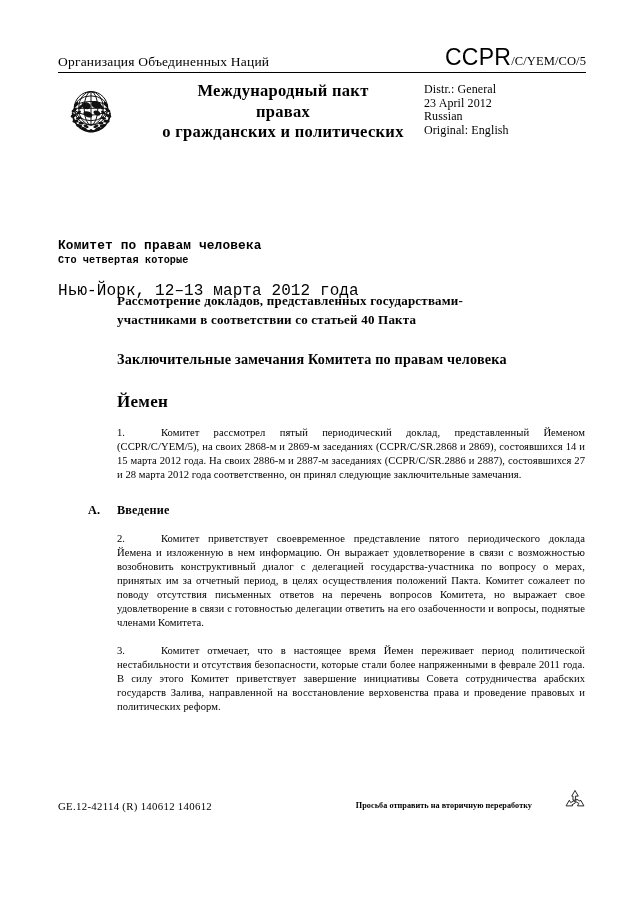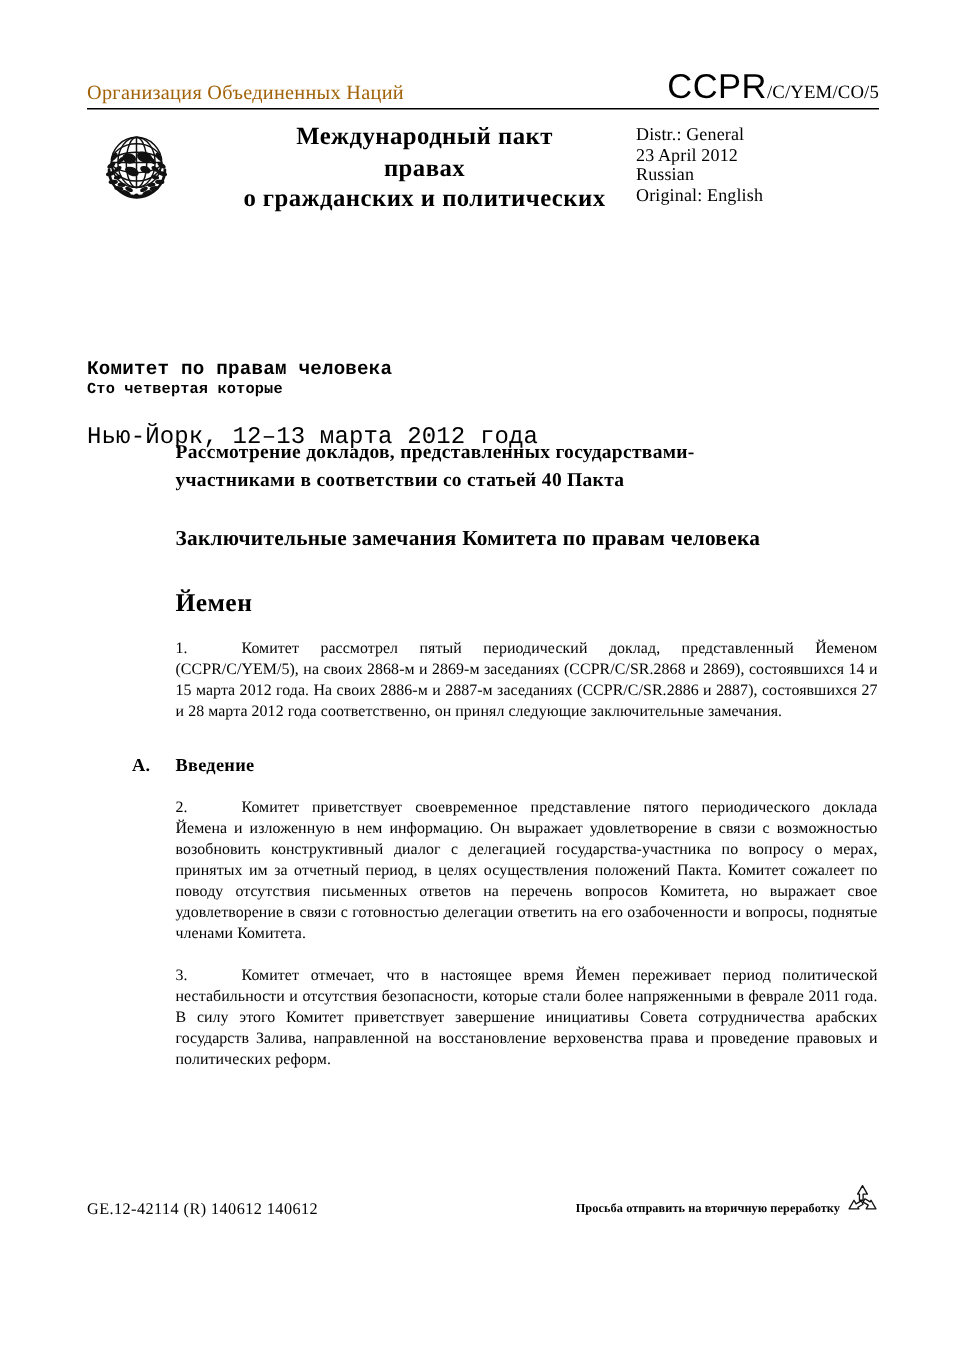--- a/index.html
+++ b/index.html
@@ -33,21 +33,21 @@
   .mast-row-top {
     display: flex;
     align-items: flex-end;
     justify-content: space-between;
     height: 26px;
   }
   .org-name {
     font-family: "Liberation Serif", "DejaVu Serif", serif;
     font-size: 13.5px;
     letter-spacing: 0.2px;
-    color: #a16207;
+    color: #000000;
     line-height: 1;
     padding-bottom: 2px;
   }
   .symbol {
     line-height: 1;
     padding-bottom: 1px;
     white-space: nowrap;
   }
   .symbol .sym-main {
     font-size: 23px;
@@ -202,20 +202,21 @@
   .ge-number {
     font-size: 10.8px;
     letter-spacing: 0.3px;
     white-space: nowrap;
   }
   .recycle-wrap {
     display: flex;
     align-items: center;
     margin-right: -2px;
     margin-top: -2px;
+    gap: 28px;
   }
   .recycle-text {
     font-weight: bold;
     font-size: 8.2px;
     letter-spacing: 0.05px;
     white-space: nowrap;
     margin-right: 2px;
   }
   .recycle-icon {
     width: 26px;

